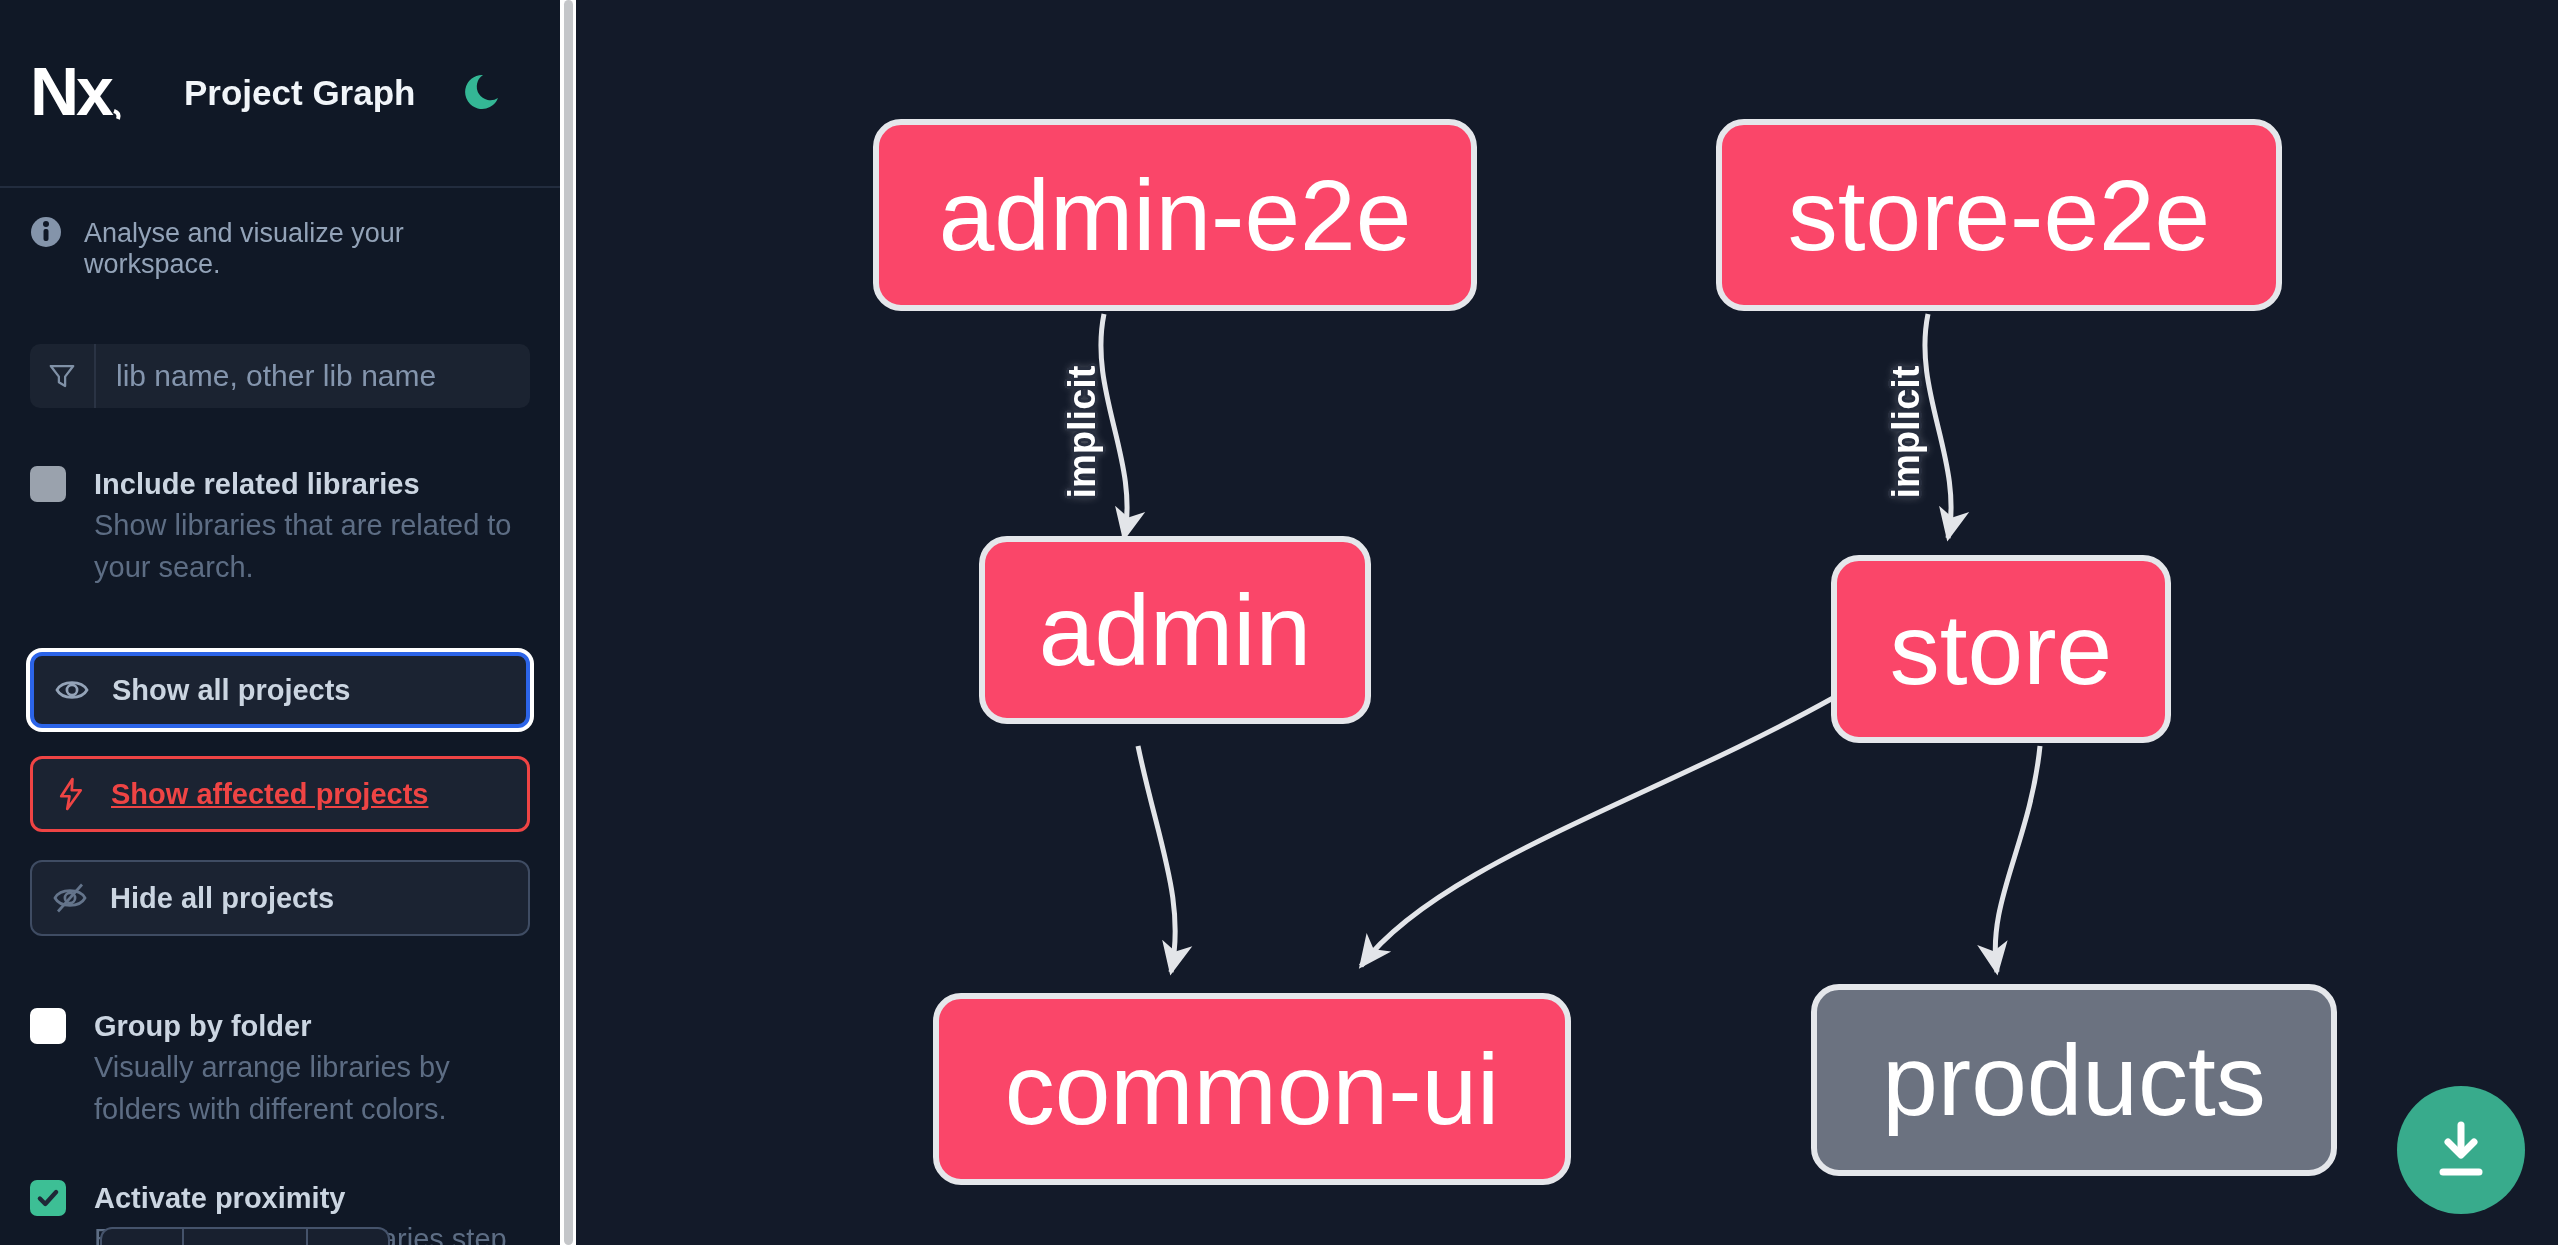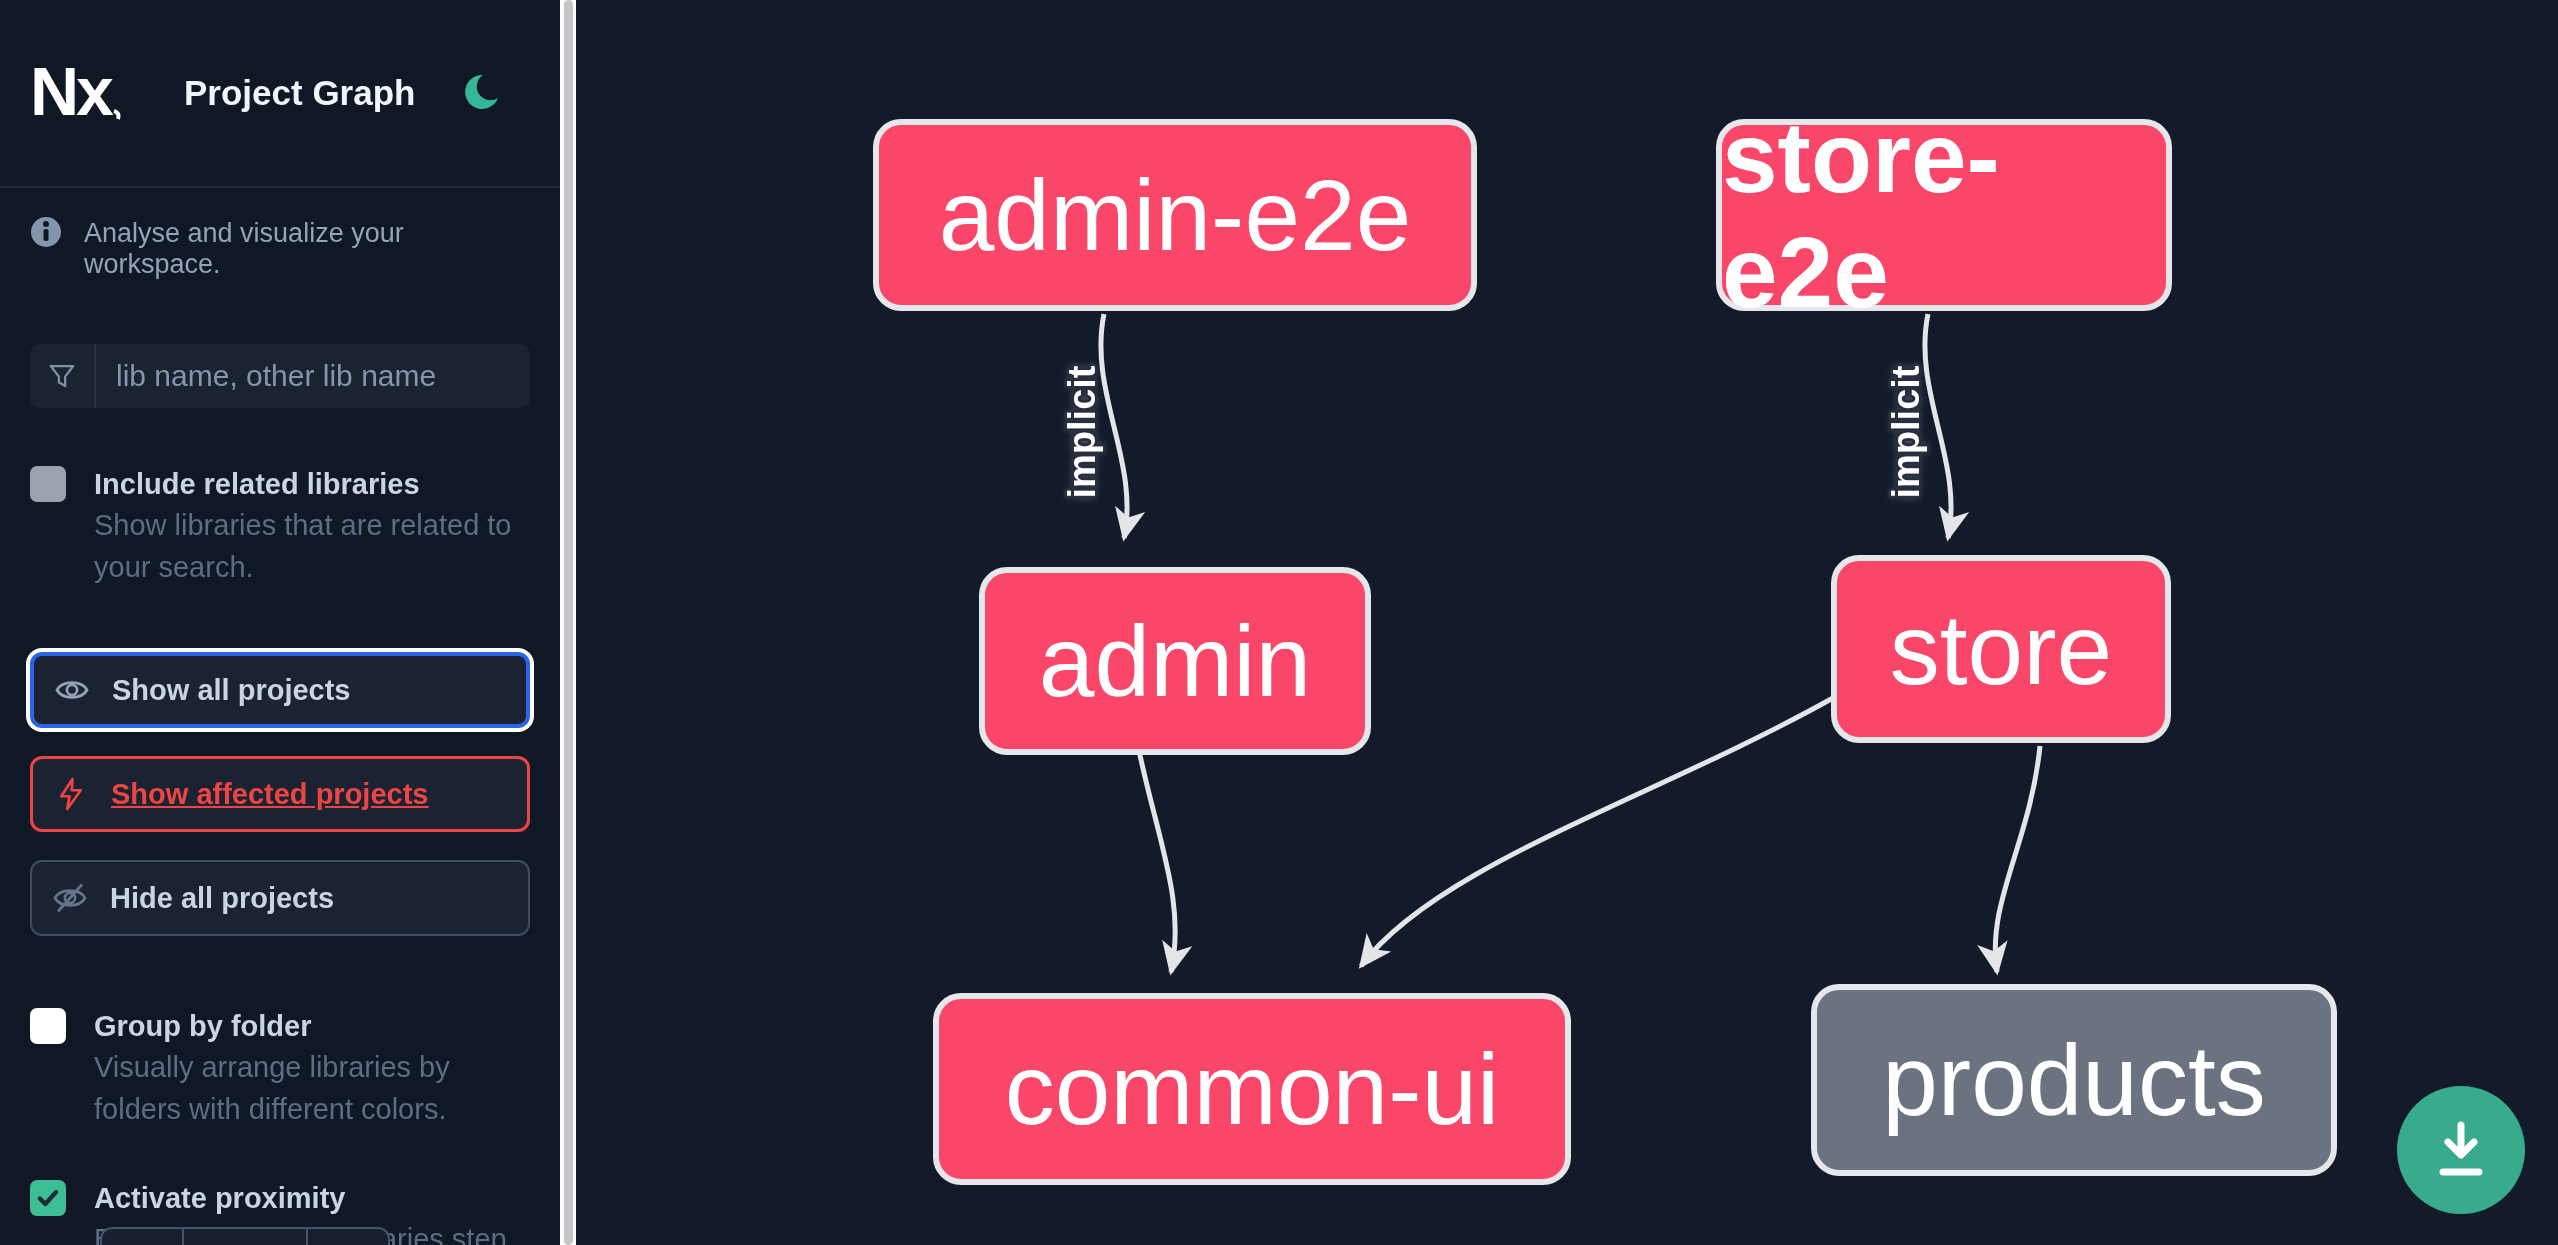--- a/index.html
+++ b/index.html
@@ -83,22 +83,22 @@
         <path d="M 1138 746 C 1158 842, 1186 902, 1171 972" marker-end="url(#arrow)"></path>
         <path d="M 1833 698 C 1650 800, 1438 864, 1361 966" marker-end="url(#arrow)"></path>
         <path d="M 2040 746 C 2030 844, 1986 902, 1997 972" marker-end="url(#arrow)"></path>
       </g>
     </svg>
 
     <div class="edge-label" style="left:1082px;top:432px;">implicit</div>
     <div class="edge-label" style="left:1906px;top:432px;">implicit</div>
 
     <div class="node pink" style="left:873px;top:119px;width:604px;height:192px;">admin-e2e</div>
-    <div class="node pink" style="left:1716px;top:119px;width:456px;height:192px;font-weight:bold;">store-e2e</div>
-    <div class="node pink" style="left:979px;top:567px;width:392px;height:188px;">admin</div>
+    <div class="node pink" style="left:1716px;top:119px;width:566px;height:192px;">store-e2e</div>
+    <div class="node pink" style="left:979px;top:536px;width:392px;height:188px;">admin</div>
     <div class="node pink" style="left:1831px;top:555px;width:340px;height:188px;">store</div>
     <div class="node pink" style="left:933px;top:984px;width:638px;height:192px;margin-top:9px;">common-ui</div>
     <div class="node gray" style="left:1811px;top:984px;width:526px;height:192px;">products</div>
 
     <button class="download-btn">
       <span style="display:flex;">
         <svg width="66" height="66" viewBox="0 0 66 66" fill="none" stroke="#ffffff" stroke-width="7" stroke-linecap="round" stroke-linejoin="round">
           <path d="M33 8 V36"></path>
           <path d="M20 25 L33 38 L46 25"></path>
           <path d="M15 55 H51"></path>

